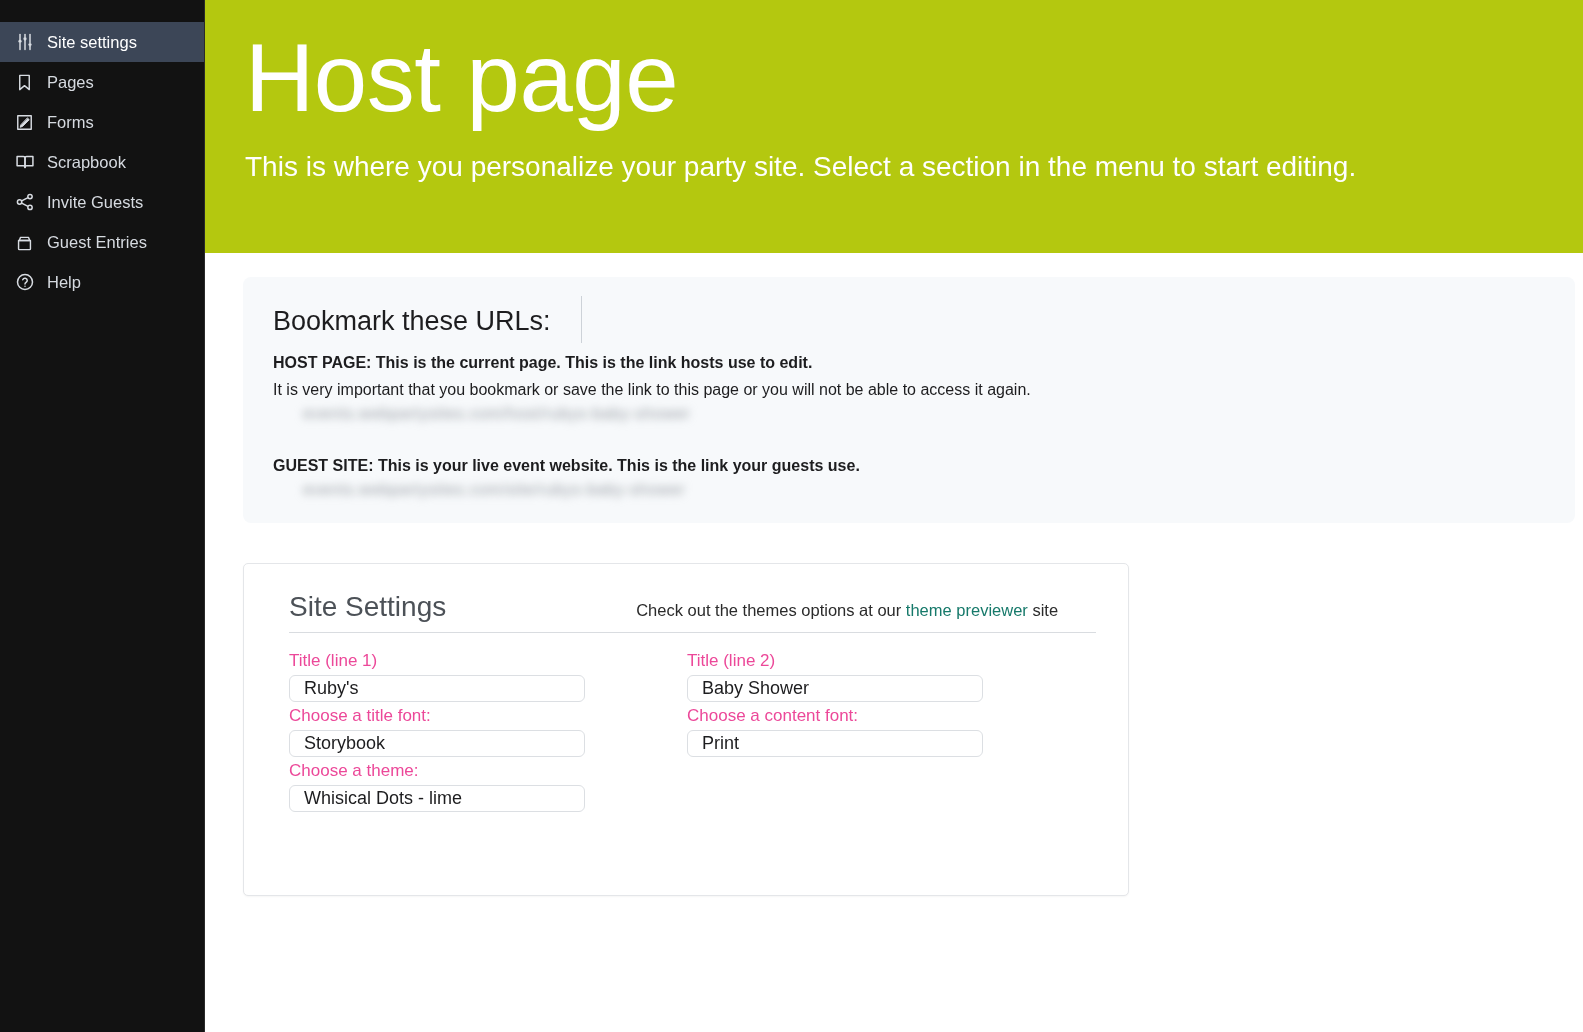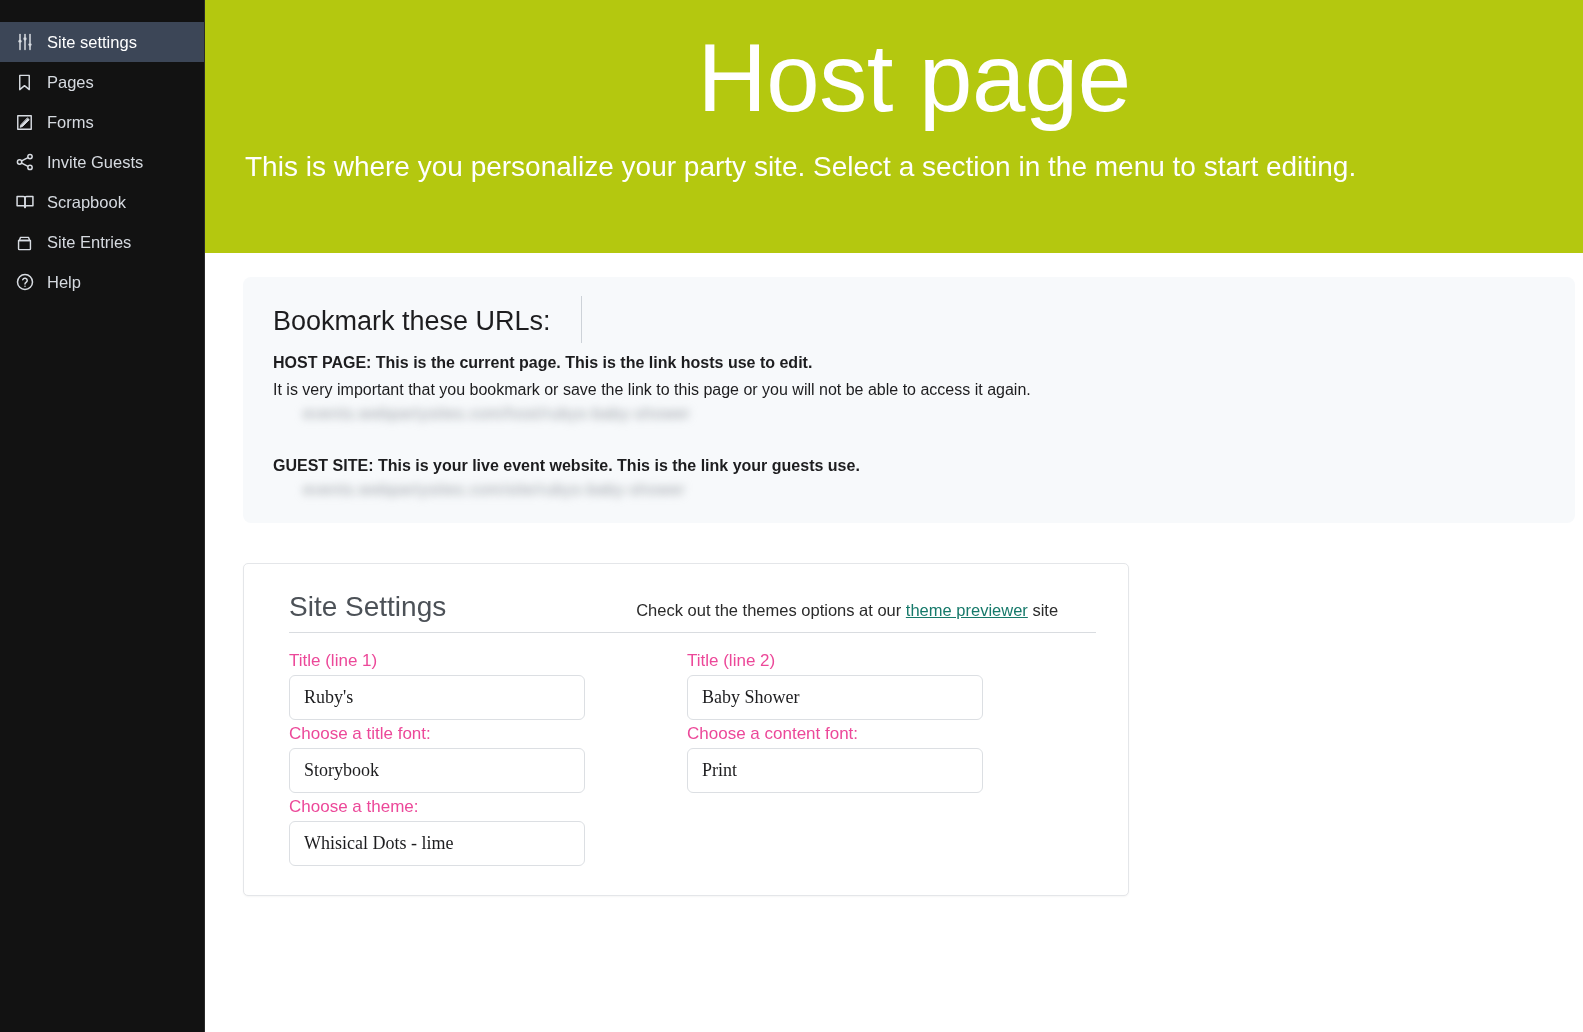--- a/index.html
+++ b/index.html
@@ -65,21 +65,20 @@
     padding: 18px 0 0 40px;
   }
   .header-title {
     color: #ffffff;
     font-size: 96px;
     font-weight: 300;
     line-height: 1.25;
     letter-spacing: -0.5px;
     margin: 0;
     font-family: "Liberation Sans", sans-serif;
-    text-align: center;
   }
   .header-sub {
     color: #ffffff;
     font-size: 28px;
     font-weight: 400;
     margin: 12px 0 0 0;
     line-height: 1.2;
   }
 
   
@@ -171,49 +170,48 @@
     white-space: nowrap;
   }
   .themes-note {
     font-size: 16.5px;
     color: #2b2b2b;
     margin-left: 190px;
     white-space: nowrap;
   }
   .themes-link {
     color: #16796a;
-    text-decoration: underline;
     cursor: pointer;
   }
 
   .form-grid {
     margin-top: 14px;
     display: grid;
     grid-template-columns: 296px 102px 296px;
     grid-auto-rows: auto;
   }
   .field { margin-bottom: 0; }
   .field-label {
     font-size: 17px;
     color: #ec4899;
     line-height: 28px;
     white-space: nowrap;
   }
   .field-input {
     width: 296px;
-    height: 45px;
+    height: 27px;
     border: 1px solid #dcdfe3;
     border-radius: 6px;
     background: #ffffff;
     font-size: 18px;
     color: #1d1d1f;
     padding: 0 14px;
     display: flex;
     align-items: center;
-    font-family: Liberation Serif, serif;
+    font-family: Liberation Sans, sans-serif;
     outline: none;
   }
   .gap-col { }
 </style>
 </head>
 <body>
 
 <div class="sidebar">
 
   <div class="nav-item active">
@@ -247,49 +245,49 @@
       <svg width="19" height="19" viewBox="0 0 24 24" fill="none" stroke="currentColor" stroke-width="1.8" stroke-linejoin="round" stroke-linecap="round">
         <path d="M3.5 3.5h17v17h-17z"></path>
         <path d="M16 6.5l2 2-8.5 8.5-3 1 1-3z" fill="currentColor" stroke="currentColor" stroke-width="1.2"></path>
       </svg>
     </span>
     <span class="nav-label">Forms</span>
   </div>
 
   <div class="nav-item">
     <span class="nav-icon">
+      <svg width="20" height="20" viewBox="0 0 24 24" fill="none" stroke="currentColor" stroke-width="1.8" stroke-linejoin="round">
+        <path d="M2.5 5.5h7.5a2 2 0 0 1 2 2v11a2 2 0 0 0-2-2H2.5z"></path>
+        <path d="M21.5 5.5H14a2 2 0 0 0-2 2v11a2 2 0 0 1 2-2h7.5z"></path>
+      </svg>
+    </span>
+    <span class="nav-label">Scrapbook</span>
+  </div>
+
+  <div class="nav-item">
+    <span class="nav-icon">
       <svg width="20" height="20" viewBox="0 0 24 24" fill="none" stroke="currentColor" stroke-width="1.8">
         <circle cx="18" cy="5.5" r="2.6"></circle>
           <circle cx="18" cy="18.5" r="2.6"></circle>
           <circle cx="5.5" cy="12" r="2.6"></circle>
         <line x1="8" y1="10.7" x2="15.6" y2="6.8"></line>
           <line x1="8" y1="13.3" x2="15.6" y2="17.2"></line>
       </svg>
     </span>
     <span class="nav-label">Invite Guests</span>
   </div>
 
   <div class="nav-item">
     <span class="nav-icon">
-      <svg width="20" height="20" viewBox="0 0 24 24" fill="none" stroke="currentColor" stroke-width="1.8" stroke-linejoin="round">
-        <path d="M2.5 5.5h7.5a2 2 0 0 1 2 2v11a2 2 0 0 0-2-2H2.5z"></path>
-        <path d="M21.5 5.5H14a2 2 0 0 0-2 2v11a2 2 0 0 1 2-2h7.5z"></path>
-      </svg>
-    </span>
-    <span class="nav-label">Scrapbook</span>
-  </div>
-
-  <div class="nav-item">
-    <span class="nav-icon">
       <svg width="19" height="19" viewBox="0 0 24 24" fill="none" stroke="currentColor" stroke-width="1.8" stroke-linejoin="round">
         <path d="M4.5 9.5h15v10.5a1 1 0 0 1-1 1h-13a1 1 0 0 1-1-1z"></path>
         <path d="M7 5.5h10l1.6 4H5.4z"></path>
       </svg>
     </span>
-    <span class="nav-label">Site Entries</span>
+    <span class="nav-label">Guest Entries</span>
   </div>
 
   <div class="nav-item">
     <span class="nav-icon">
       <svg width="20" height="20" viewBox="0 0 24 24" fill="none" stroke="currentColor" stroke-width="1.8" stroke-linecap="round">
         <circle cx="12" cy="12" r="9"></circle>
         <path d="M9.3 9.3a2.8 2.8 0 0 1 5.4 1c0 1.9-2.7 2.2-2.7 4"></path>
         <circle cx="12" cy="17.2" r="0.9" fill="currentColor" stroke="none"></circle>
       </svg>
     </span>

